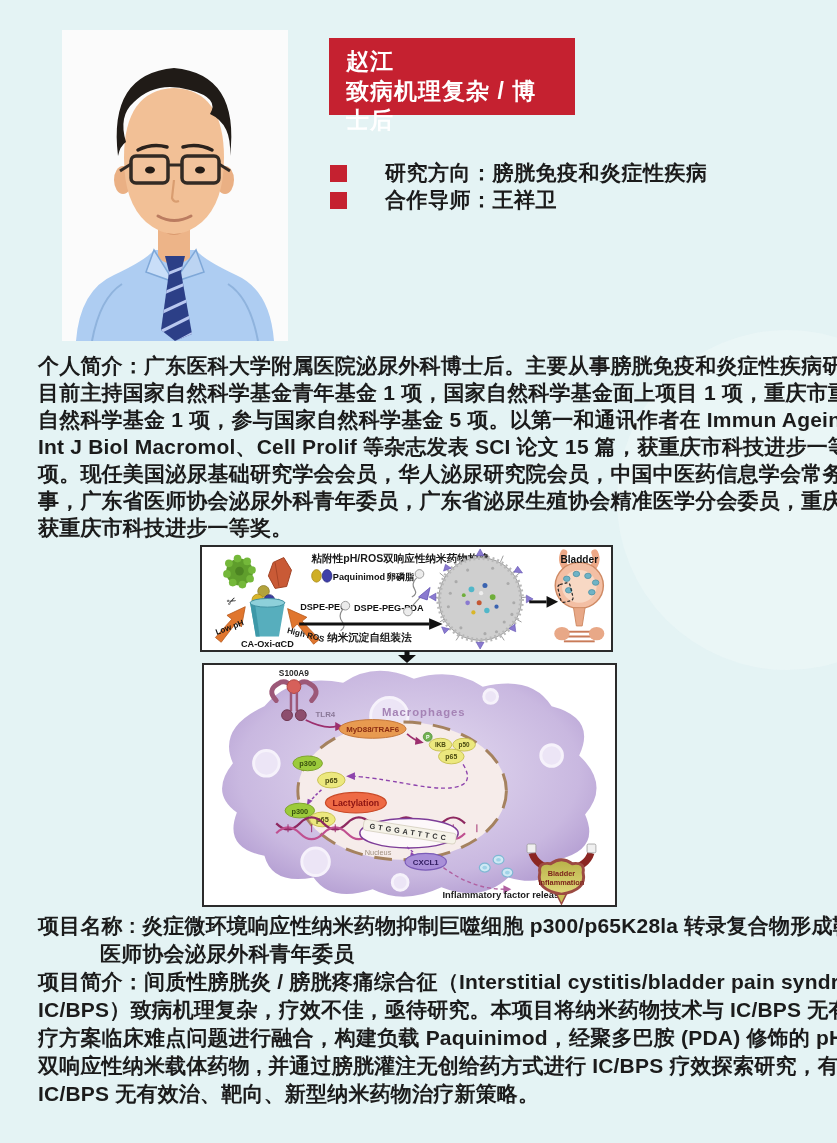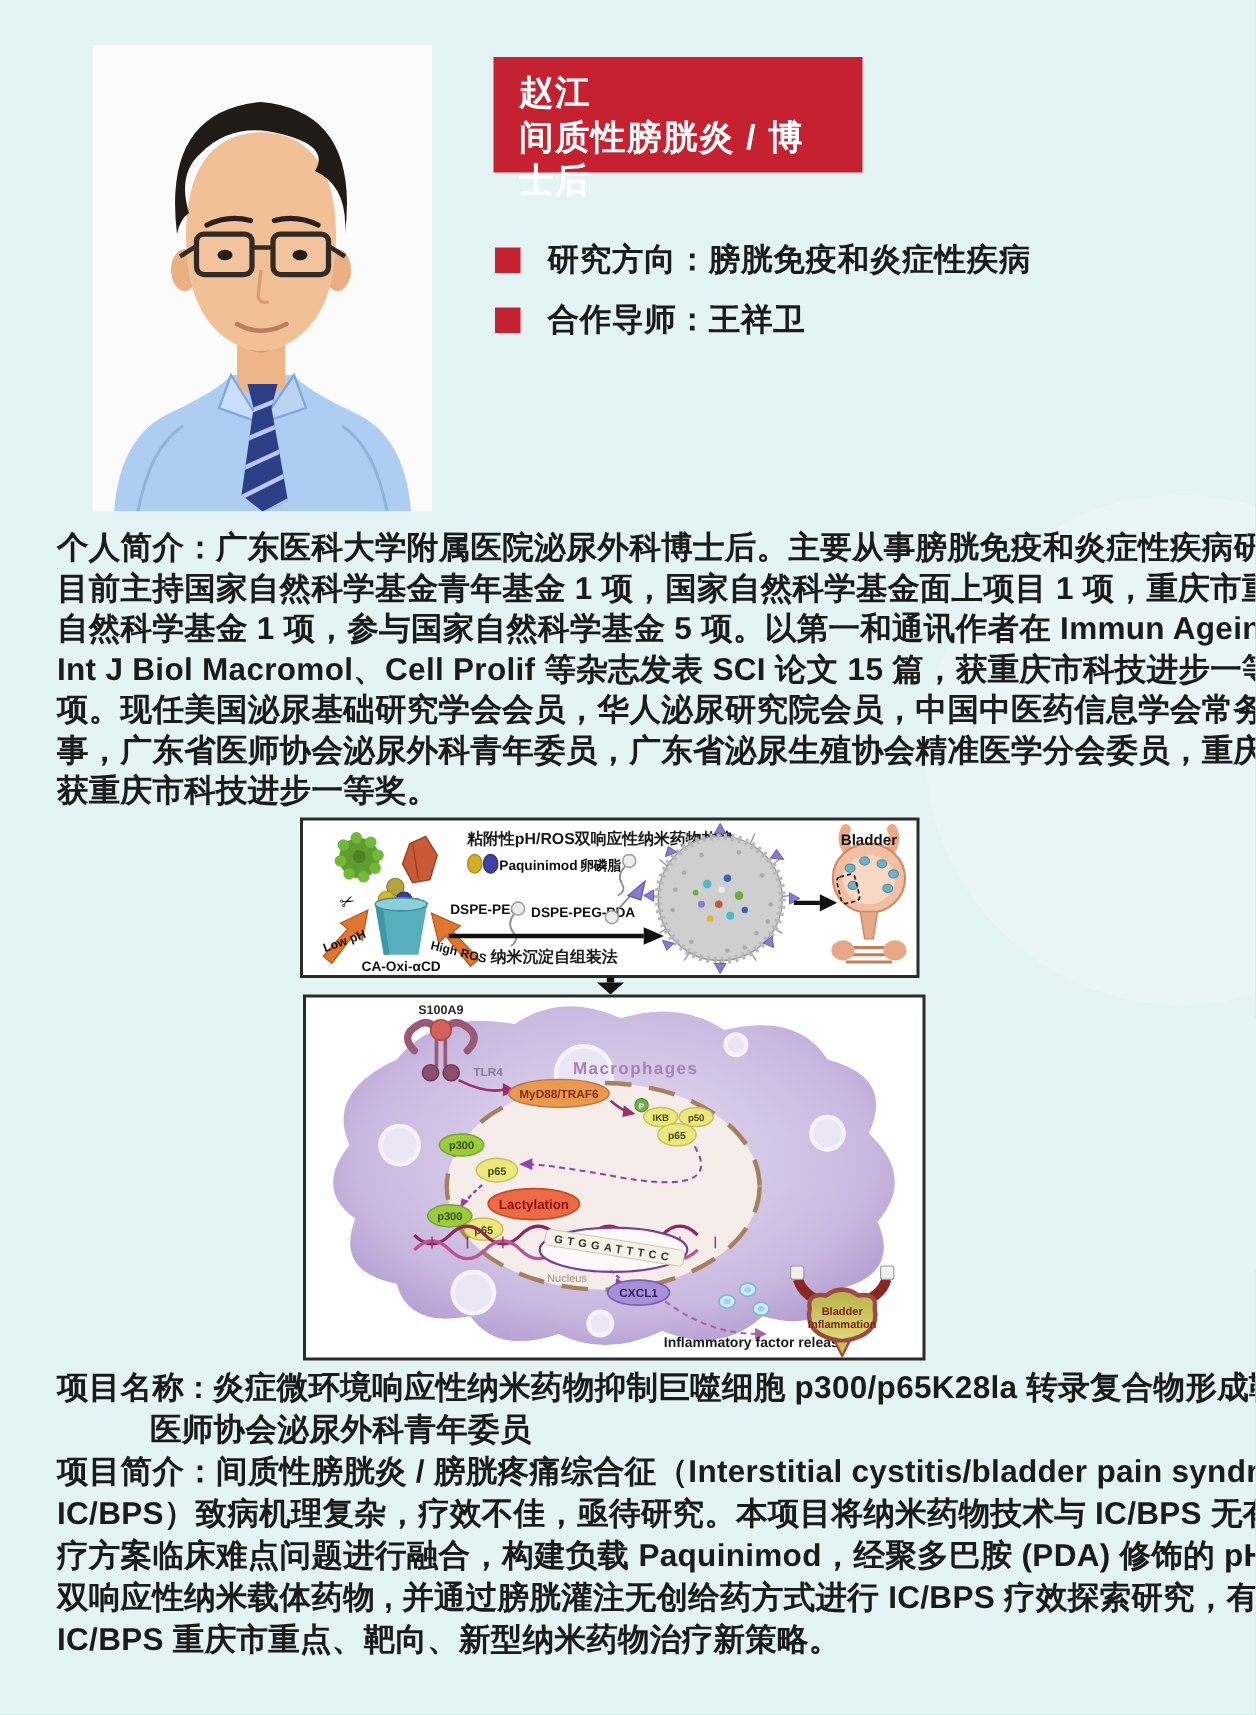--- a/index.html
+++ b/index.html
@@ -21,23 +21,23 @@
   
   .banner {
     position:absolute; left:329px; top:38px; width:246px; height:77px;
     background:#c52130; color:#ffffff; padding:9px 17px;
     font-weight:bold; font-size:23px; line-height:29.5px;
     letter-spacing:1px;
   }
   
   .bullet-row { position:absolute; left:330px; display:flex; align-items:center; gap:18px; }
   .bullet-row.r1 { top:159px; }
-  .bullet-row.r2 { top:199px; }
+  .bullet-row.r2 { top:186px; }
   .bullet-square { width:17px; height:17px; background:#c52130; flex:0 0 auto; }
-  .bullet-label { font-size:21px; font-weight:bold; color:#1b1b1b; white-space:nowrap; letter-spacing:.5px; }
+  .bullet-label { font-size:21px; font-weight:bold; color:#1b1b1b; white-space:nowrap; letter-spacing:.5px;margin-left:20px; }
   
   .bio { position:absolute; left:38px; top:352px; width:775px; }
   .bio .ln { font-size:21px; line-height:27px; font-weight:600; white-space:nowrap; letter-spacing:.2px; }
   .project { position:absolute; left:38px; top:912px; width:785px; }
   .project .ln { font-size:21px; line-height:28px; font-weight:600; white-space:nowrap; letter-spacing:.2px; }
   .project .ln.indent { padding-left:62px; }
   
   .fig-panel { position:absolute; background:#ffffff; border:2px solid #2b2b2b; }
   .panel1 { left:200px; top:545px; width:413px; height:107px; }
   .panel2 { left:202px; top:663px; width:415px; height:244px; }
@@ -101,21 +101,21 @@
       <ellipse cx="88" cy="140" rx="5" ry="3.5" fill="#241c16"></ellipse>
       <ellipse cx="138" cy="140" rx="5" ry="3.5" fill="#241c16"></ellipse>
 
       <path d="M112,150 L110,168 q2,5 7,3" stroke="#d99d70" stroke-width="2.2" fill="none"></path>
       <path d="M96,186 q16,9 33,0" stroke="#bb7c60" stroke-width="3" fill="none" stroke-linecap="round"></path>
     </svg>
   </div>
 
   <div class="banner">
     <div>赵江</div>
-    <div>间质性膀胱炎 / 博士后</div>
+    <div>致病机理复杂 / 博士后</div>
   </div>
 
   <div class="bullet-row r1">
     <span class="bullet-square"></span>
     <span class="bullet-label">研究方向：膀胱免疫和炎症性疾病</span>
   </div>
   <div class="bullet-row r2">
     <span class="bullet-square"></span>
     <span class="bullet-label">合作导师：王祥卫</span>
   </div>
@@ -399,15 +399,15 @@
     </svg>
   </div>
 
   <div class="project">
     <div class="ln">项目名称 : 炎症微环境响应性纳米药物抑制巨噬细胞 p300/p65K28la 转录复合物形成靶向</div>
     <div class="ln indent">医师协会泌尿外科青年委员</div>
     <div class="ln">项目简介：间质性膀胱炎 / 膀胱疼痛综合征（Interstitial cystitis/bladder pain syndrome,</div>
     <div class="ln">IC/BPS）致病机理复杂，疗效不佳，亟待研究。本项目将纳米药物技术与 IC/BPS 无有效治</div>
     <div class="ln">疗方案临床难点问题进行融合，构建负载 Paquinimod，经聚多巴胺 (PDA) 修饰的 pH/ROS</div>
     <div class="ln">双响应性纳米载体药物 , 并通过膀胱灌注无创给药方式进行 IC/BPS 疗效探索研究，有望为</div>
-    <div class="ln">IC/BPS 重庆市重点、靶向、新型纳米药物治疗新策略。</div>
+    <div class="ln">IC/BPS 无有效治、靶向、新型纳米药物治疗新策略。</div>
   </div>
 </div>
 
 </body></html>

